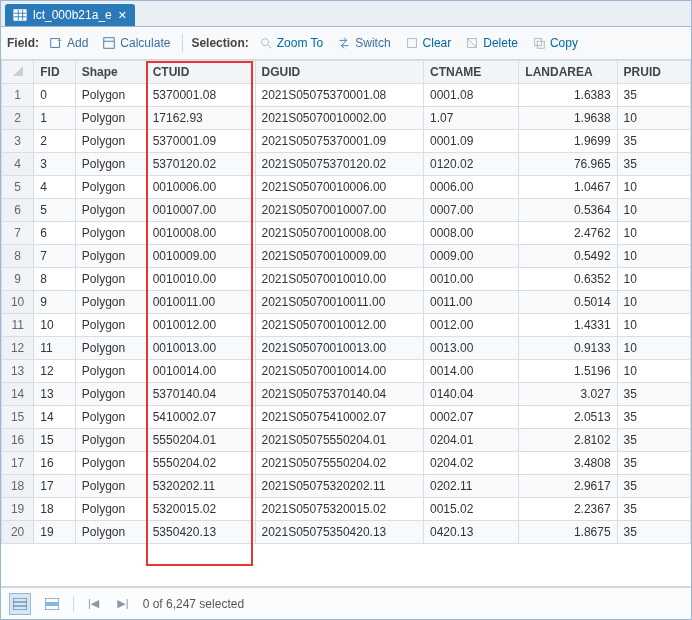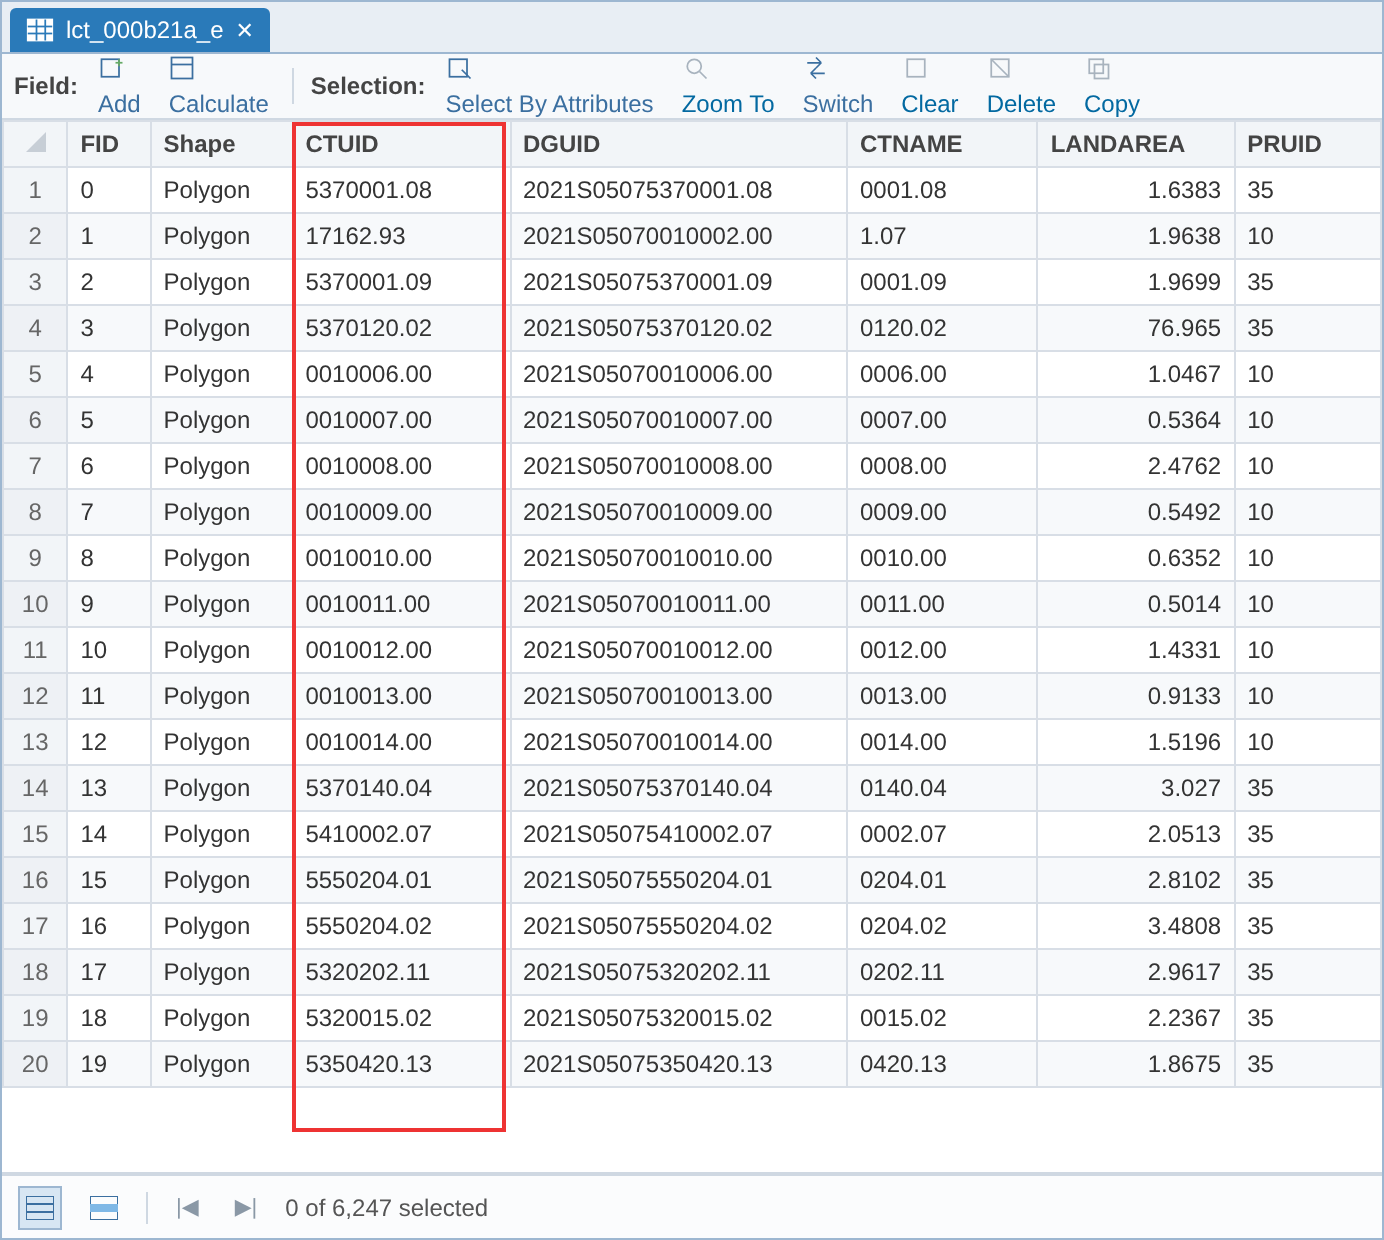--- a/index.html
+++ b/index.html
@@ -53,21 +53,21 @@
   align-items: center;
   background: #f7f9fb;
   border-bottom: 1px solid #cfd8e2;
   padding: 16px 6px;
   height: 30px;
   gap: 6px;
   font-size: 12px;
 }
 .toolbar .lbl { font-weight: 600; color: #444; }
 .toolbar .sep { width:1px; height:18px; background:#cfd8e2; margin:0 2px; }
-.tb-btn { display:flex; gap:4px; padding:2px 4px; color:#3b6fa0; cursor:pointer; white-space:nowrap;flex-direction:column; }
+.tb-btn { display:flex; gap:4px; padding:2px 4px; color:#3b6fa0; cursor:pointer; white-space:nowrap; }
 .tb-btn.disabled { color:#0369a1; }
 .tb-btn .ic { width:14px; height:14px; display:inline-block; }
 
 .table-wrap {
   flex: 1;
   overflow: auto;
   position: relative;
   border-bottom: 1px solid #cfd8e2;
 }
 table {
@@ -162,27 +162,20 @@
     </span>
     <span class="tb-btn">
       <span class="ic"><svg viewBox="0 0 16 16">
             <rect x="2" y="2" width="12" height="12" fill="none" stroke="#3b6fa0"></rect>
             <line x1="2" y1="6" x2="14" y2="6" stroke="#3b6fa0"></line>
           </svg></span>
       <span>Calculate</span>
     </span>
     <span class="sep"></span>
     <span class="lbl">Selection:</span>
-    <span class="tb-btn">
-      <span class="ic"><svg viewBox="0 0 16 16">
-            <rect x="2" y="3" width="10" height="10" fill="none" stroke="#3b6fa0"></rect>
-            <path d="M9 9 L14 14" stroke="#3b6fa0"></path>
-          </svg></span>
-      <span>Select By Attributes</span>
-    </span>
     <span class="tb-btn disabled">
       <span class="ic"><svg viewBox="0 0 16 16">
             <circle cx="7" cy="7" r="4" fill="none" stroke="#a8b3be"></circle>
             <line x1="10" y1="10" x2="14" y2="14" stroke="#a8b3be"></line>
           </svg></span>
       <span>Zoom To</span>
     </span>
     <span class="tb-btn">
       <span class="ic"><svg viewBox="0 0 16 16">
             <path d="M3 5 L11 5 M11 5 L8 2 M11 5 L8 8" fill="none" stroke="#3b6fa0"></path>

